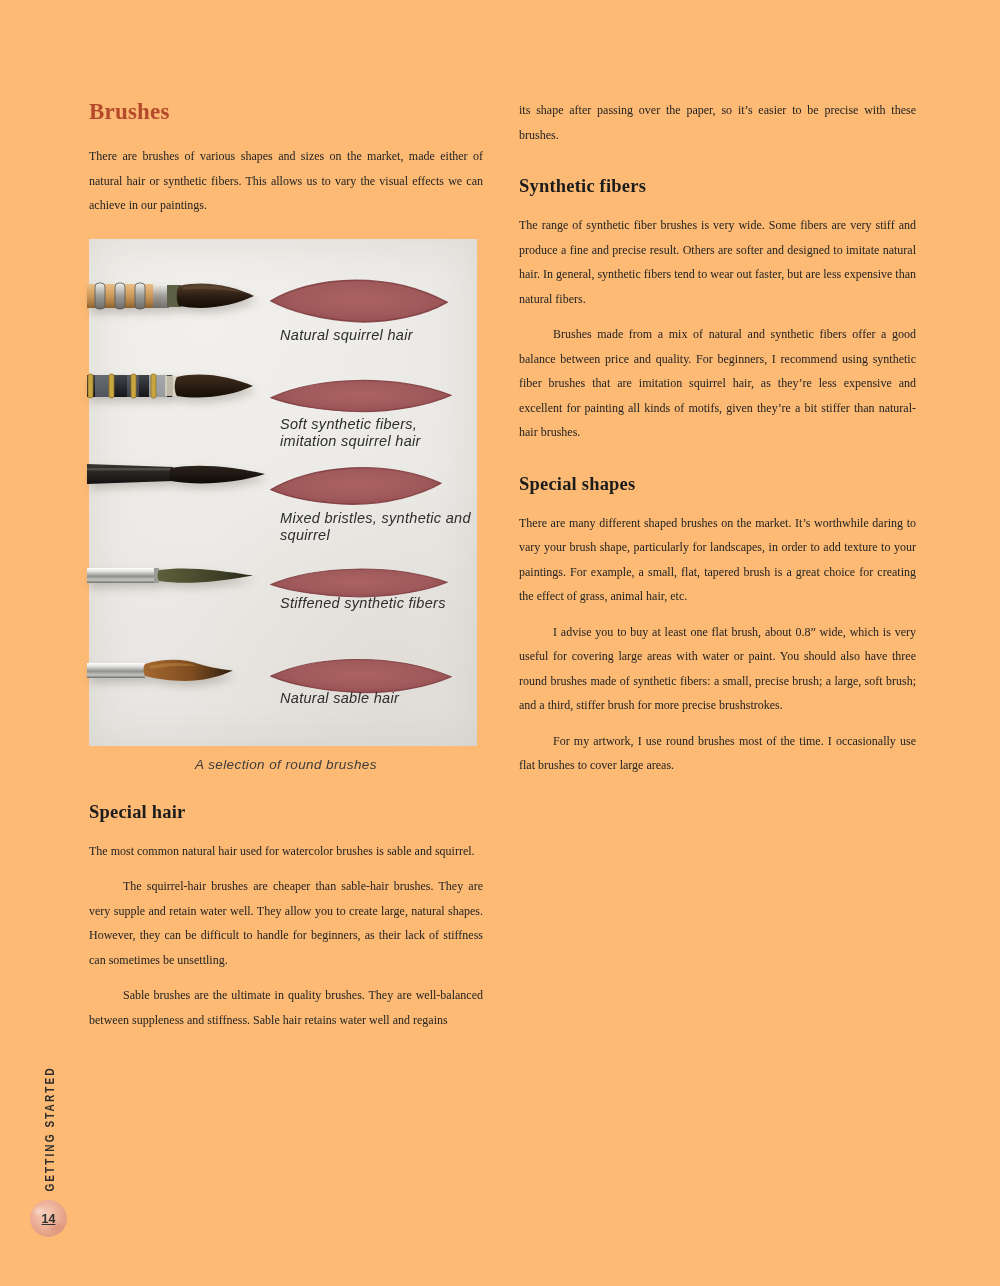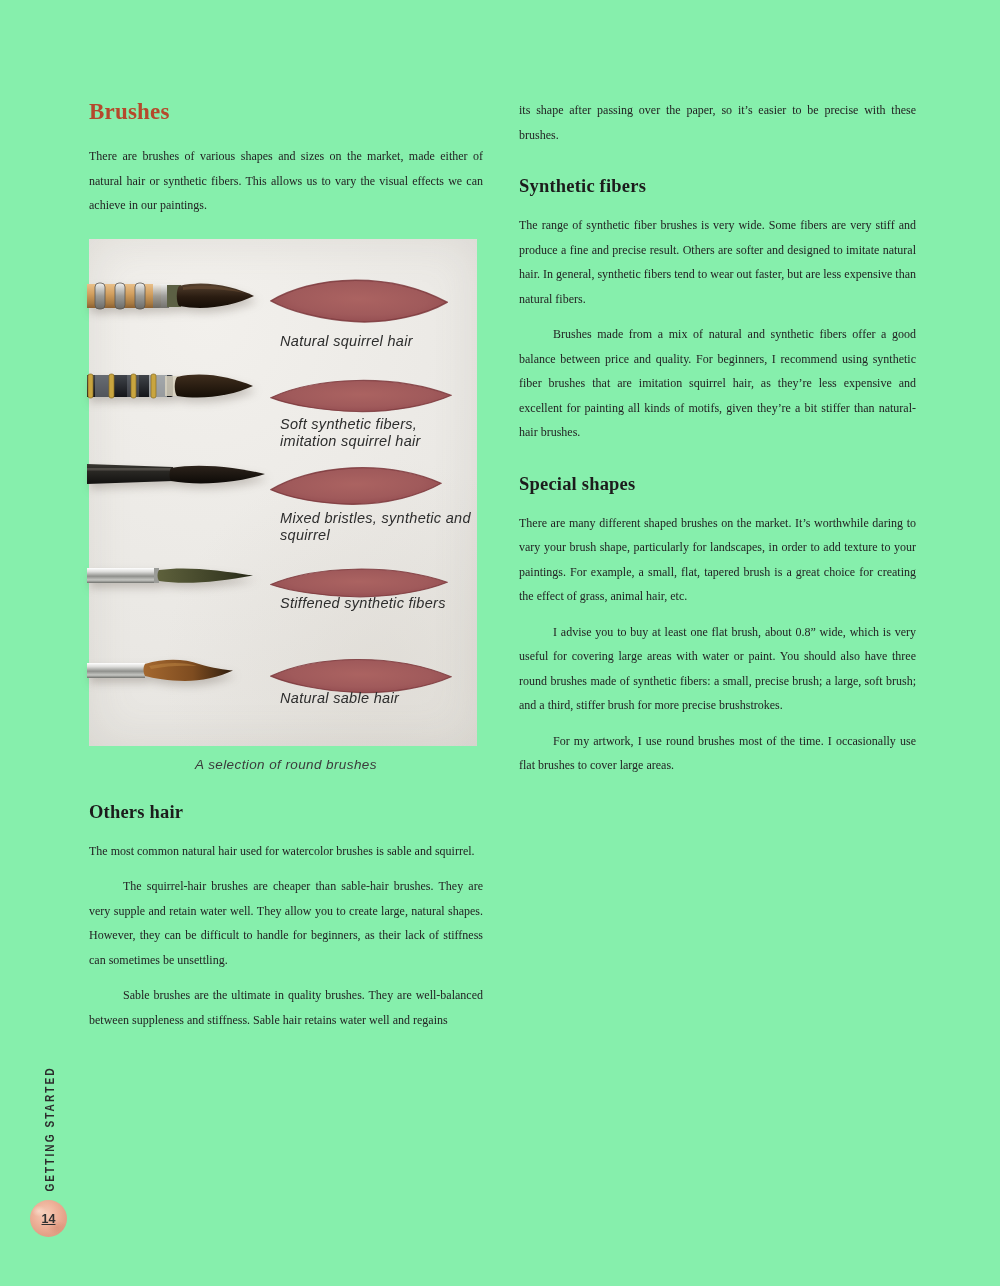--- a/index.html
+++ b/index.html
@@ -1,16 +1,16 @@
 <!DOCTYPE html>
 <html><head>
 <meta charset="utf-8">
 <style>
   html,body{margin:0;padding:0;background:#ffffff;}
-  .page{position:relative;width:1000px;height:1286px;background:#86efac;overflow:hidden;
+  .page{position:relative;width:1000px;height:1286px;background:#fdba74;overflow:hidden;
         font-family:"Liberation Serif",serif;color:#232323;}
   .col{position:absolute;width:394px;text-align:justify;}
   .col-left{left:89px;top:98px;}
   .col-right{left:519px;top:98px;width:397px;}
   h1.title{font:700 23px/27px "Liberation Serif",serif;color:#b5492c;margin:0 0 19px 0;letter-spacing:.2px;text-align:left;}
   h2.subhead{font:700 18.5px/22px "Liberation Serif",serif;color:#1c1c1c;margin:28px 0 16px 0;text-align:left;letter-spacing:.2px;}
   p{font-size:12px;line-height:24.5px;margin:0 0 11px 0;}
   p.ind{text-indent:34px;}
   p.last{margin-bottom:0;}
   
@@ -177,32 +177,32 @@
       <svg class="swatch" style="top:226px;transform:rotate(-1.2deg)" width="172" height="42" viewBox="0 0 200 44" preserveAspectRatio="none">
         <path d="M1,24 C22,13 55,4 95,3 C135,2 170,9 199,21 C175,33 135,42 95,41 C58,40 22,33 1,24 Z" fill="url(#sw1)" stroke="#7c393d" stroke-width="1.4" stroke-opacity=".85"></path>
       </svg>
       <svg class="swatch" style="top:328px" width="178" height="32" viewBox="0 0 200 44" preserveAspectRatio="none">
         <path d="M1,24 C22,13 55,4 95,3 C135,2 170,9 199,21 C175,33 135,42 95,41 C58,40 22,33 1,24 Z" fill="url(#sw1)" stroke="#7c393d" stroke-width="1.4" stroke-opacity=".85"></path>
       </svg>
       <svg class="swatch" style="top:418px;transform:rotate(1deg)" width="182" height="38" viewBox="0 0 200 44" preserveAspectRatio="none">
         <path d="M1,24 C22,13 55,4 95,3 C135,2 170,9 199,21 C175,33 135,42 95,41 C58,40 22,33 1,24 Z" fill="url(#sw1)" stroke="#7c393d" stroke-width="1.4" stroke-opacity=".85"></path>
       </svg>
 
-      <div class="swatch-label" style="top:94px">Natural squirrel hair</div>
+      <div class="swatch-label" style="top:88px">Natural squirrel hair</div>
       <div class="swatch-label" style="top:271px">Mixed bristles, synthetic and
 squirrel</div>
       <div class="swatch-label" style="top:177px">Soft synthetic fibers,
 imitation squirrel hair</div>
       <div class="swatch-label" style="top:356px">Stiffened synthetic fibers</div>
       <div class="swatch-label" style="top:451px">Natural sable hair</div>
     </div>
 
     <div class="figcaption">A selection of round brushes</div>
 
-    <h2 class="subhead">Others hair</h2>
+    <h2 class="subhead">Special hair</h2>
     <p>The most common natural hair used for watercolor brushes is sable and squirrel.</p>
     <p class="ind">The squirrel-hair brushes are cheaper than sable-hair brushes. They are very supple and retain water well. They allow you to create large, natural shapes. However, they can be difficult to handle for beginners, as their lack of stiffness can sometimes be unsettling.</p>
     <p class="ind last">Sable brushes are the ultimate in quality brushes. They are well-balanced between suppleness and stiffness. Sable hair retains water well and regains</p>
   </div>
 
   <div class="col col-right">
     <p>its shape after passing over the paper, so it’s easier to be precise with these brushes.</p>
 
     <h2 class="subhead">Synthetic fibers</h2>
     <p>The range of synthetic fiber brushes is very wide. Some fibers are very stiff and produce a fine and precise result. Others are softer and designed to imitate natural hair. In general, synthetic fibers tend to wear out faster, but are less expensive than natural fibers.</p>

